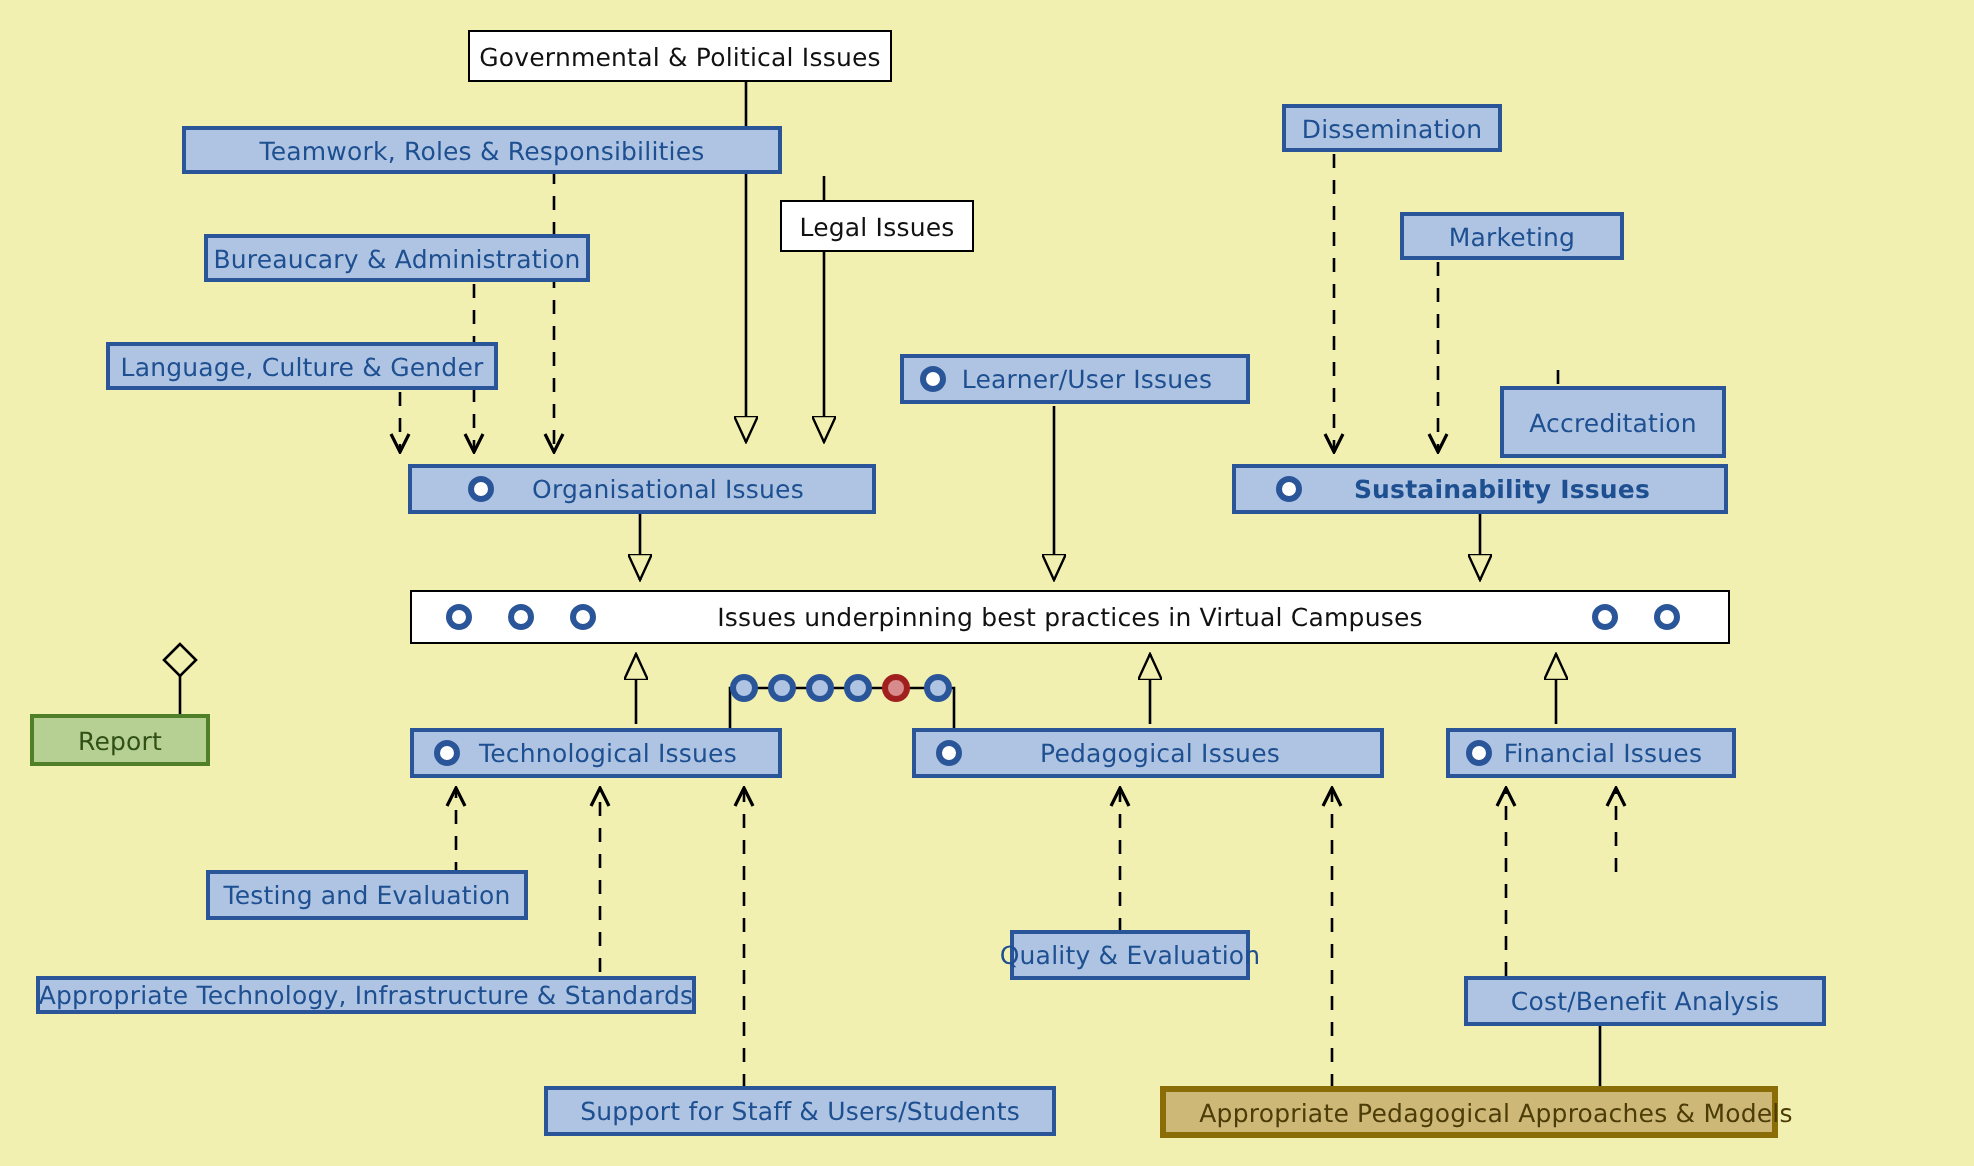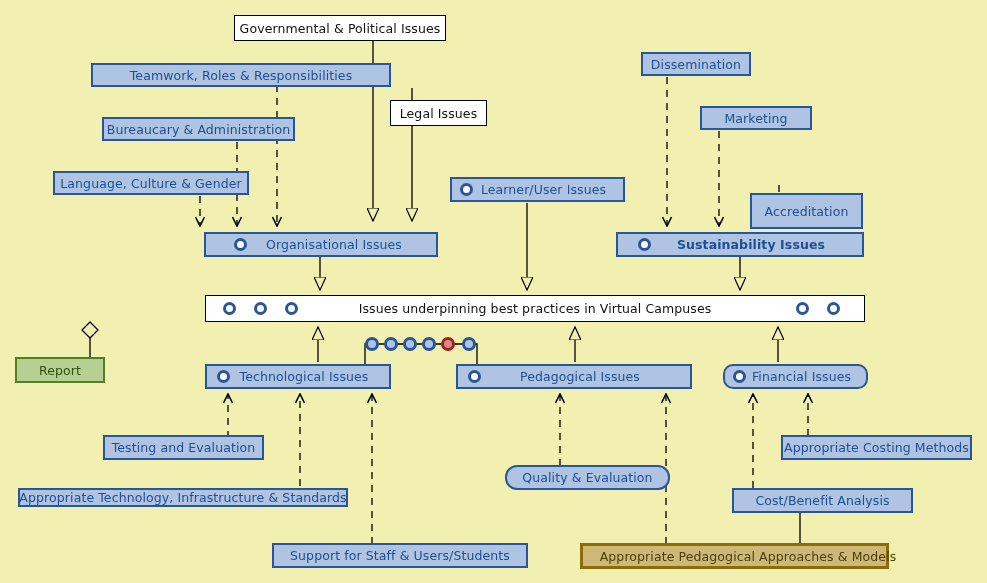--- a/index.html
+++ b/index.html
@@ -238,21 +238,21 @@
   <div class="node blue" style="left:205px;top:364px;width:186px;height:25px;">
     <span class="iface" style="left:10px;"></span>
     <span style="margin-left:12px;">Technological Issues</span>
   </div>
 
   <div class="node blue" style="left:456px;top:364px;width:236px;height:25px;">
     <span class="iface" style="left:10px;"></span>
     <span style="margin-left:12px;">Pedagogical Issues</span>
   </div>
 
-  <div class="node blue" style="left:723px;top:364px;width:145px;height:25px;border-radius:10px;">
+  <div class="node blue" style="left:723px;top:364px;width:145px;height:25px;">
     <span class="iface" style="left:8px;"></span>
     <span style="margin-left:12px;">Financial Issues</span>
   </div>
 
   <div class="chain" style="left:365px;top:337px;width:120px;height:16px;">
     <span class="c" style="left:0px;top:0px;"></span>
     <span class="c" style="left:19px;top:0px;"></span>
     <span class="c" style="left:38px;top:0px;"></span>
     <span class="c" style="left:57px;top:0px;"></span>
     <span class="c red" style="left:76px;top:0px;"></span>
@@ -264,30 +264,27 @@
   </div>
 
   <div class="node blue" style="left:18px;top:488px;width:330px;height:19px;">
     <span>Appropriate Technology, Infrastructure &amp; Standards</span>
   </div>
 
   <div class="node blue" style="left:272px;top:543px;width:256px;height:25px;">
     <span>Support for Staff &amp; Users/Students</span>
   </div>
 
-  <div class="node blue" style="left:505px;top:465px;width:165px;height:25px;border-radius:12px;">
+  <div class="node blue" style="left:505px;top:465px;width:120px;height:25px;">
     <span>Quality &amp; Evaluation</span>
   </div>
 
   <div class="node gold" style="left:580px;top:543px;width:309px;height:26px;">
     <span>Appropriate Pedagogical Approaches &amp; Models</span>
   </div>
 
-  <div class="node blue" style="left:781px;top:435px;width:191px;height:25px;">
-    <span>Appropriate Costing Methods</span>
-  </div>
 
   <div class="node blue" style="left:732px;top:488px;width:181px;height:25px;">
     <span>Cost/Benefit Analysis</span>
   </div>
 
 
 </div>
 
 </body></html>

